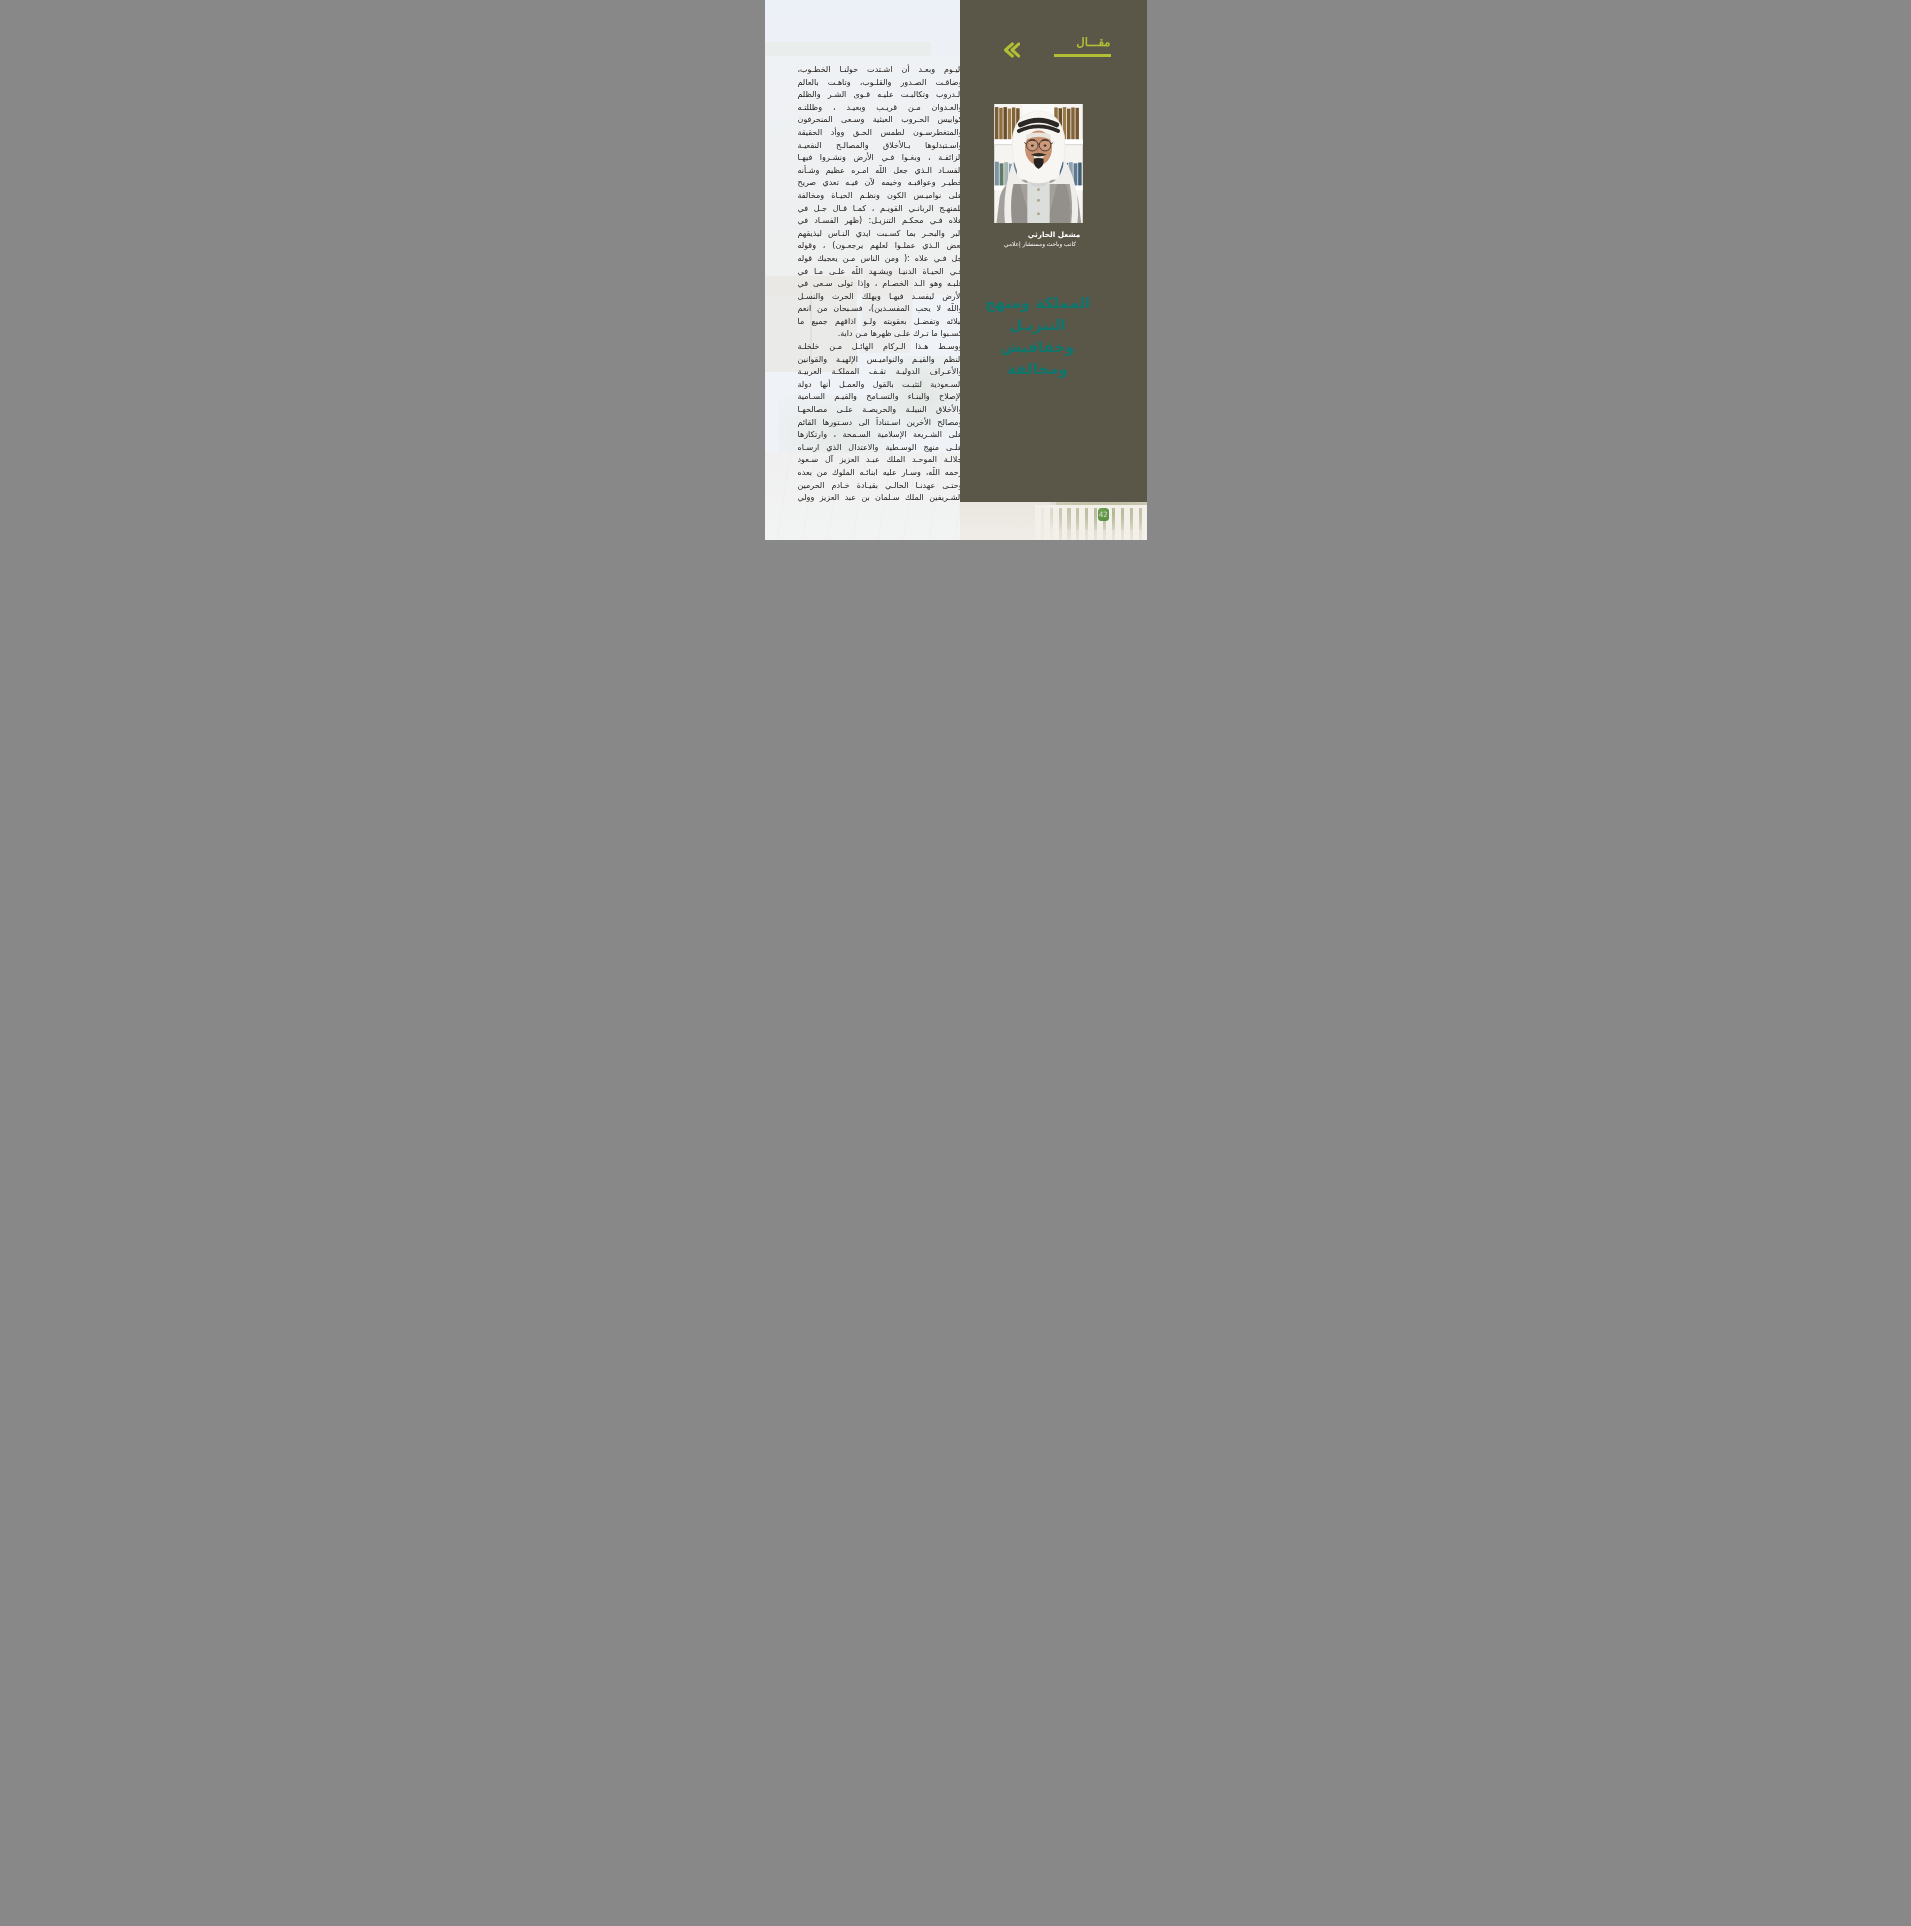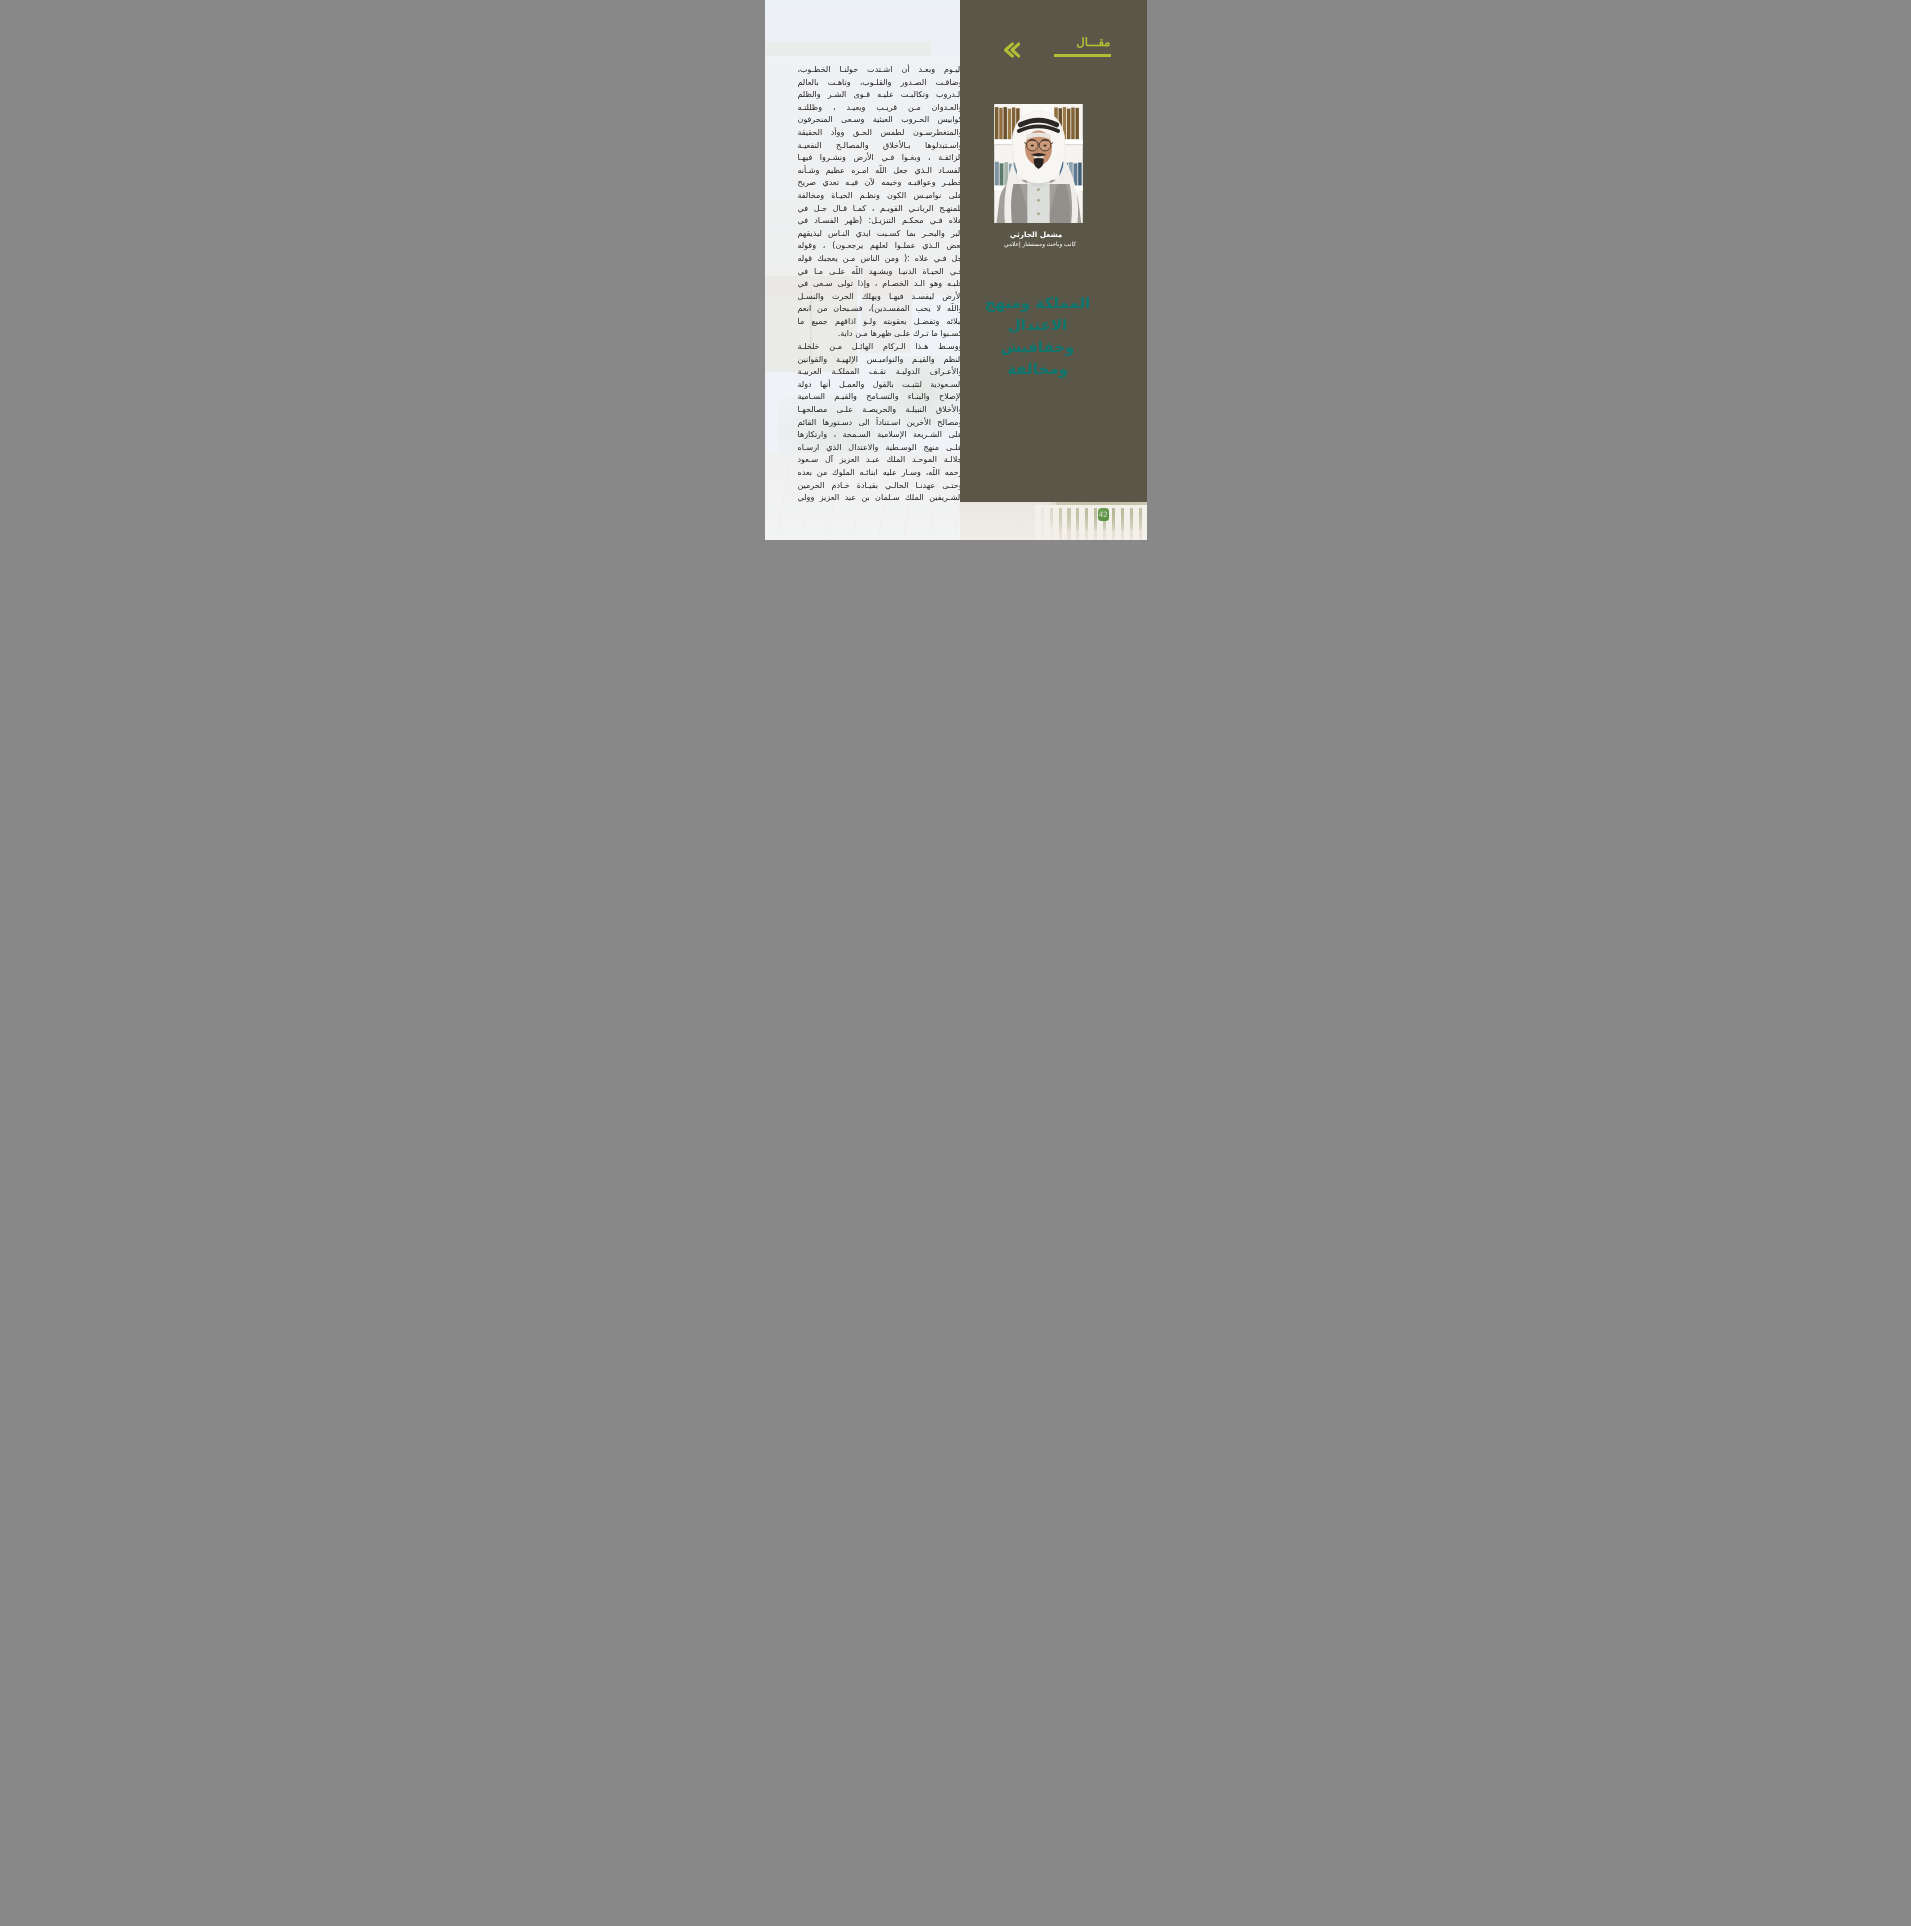--- a/index.html
+++ b/index.html
@@ -33,21 +33,21 @@
   .panel{position:absolute; left:195px; top:0; width:187px; height:502px; background:#5a5648; z-index:3;}
   .section-label{
     position:absolute; left:289px; top:35px; width:57px; z-index:4;
     direction:rtl; text-align:right; color:#b2bf35; font-size:11.6px; font-weight:bold; line-height:15.4px;font-family:Liberation Serif, serif;
   }
   .section-underline{position:absolute; left:289px; top:54px; width:57px; height:3.1px; background:#b2bf35; z-index:4;}
   .chevrons{position:absolute; left:237px; top:42px; z-index:4;}
 
   .portrait{position:absolute; left:229px; top:104px; width:89px; height:119px; z-index:4; overflow:hidden;}
 
-  .author-name{position:absolute; left:210px; top:230px; width:123px; z-index:4;
+  .author-name{position:absolute; left:228px; top:230px; width:123px; z-index:4;
     direction:rtl; text-align:center; color:#ffffff; font-size:7.3px; font-weight:bold; line-height:10px;}
   .author-role{position:absolute; left:214px; top:240px; width:123px; z-index:4;
     direction:rtl; text-align:center; color:#ffffff; font-size:5.8px; line-height:8.5px;}
 
   .article-title{position:absolute; left:206px; top:292px; width:134px; z-index:4;
     direction:rtl; text-align:center; color:#0f766e; font-weight:bold; font-size:15px; line-height:22px;}
 
   
   .strip-base{position:absolute; left:195px; top:502px; width:187px; height:38px; z-index:3;
     background:linear-gradient(180deg,#d9cfc2,#e9e4dc);}
@@ -199,21 +199,21 @@
       <path d="M95,132 Q115,123 136,132 Q115,140 95,132 Z" fill="#2e2a26"></path>
       <path d="M103,142 Q115,138 128,142 Q131,160 115,169 Q100,160 103,142 Z" fill="#262220"></path>
     </svg>
   </div>
 
   <div class="author-name">مشعل الحارثي</div>
   <div class="author-role">كاتب وباحث ومستشار إعلامي</div>
 
   <div class="article-title">
     <div>المملكة ومنهج</div>
-    <div>الاعتدال</div>
+    <div>التنزيـل</div>
     <div>وخفافيش ومخالفة</div>
   </div>
 
   <div class="strip-base"></div>
   <div class="strip-pave"></div>
   <div class="strip-green"></div>
   <div class="strip-rail"></div>
   <div class="strip-fence"></div>
 
   <div class="page-badge">

